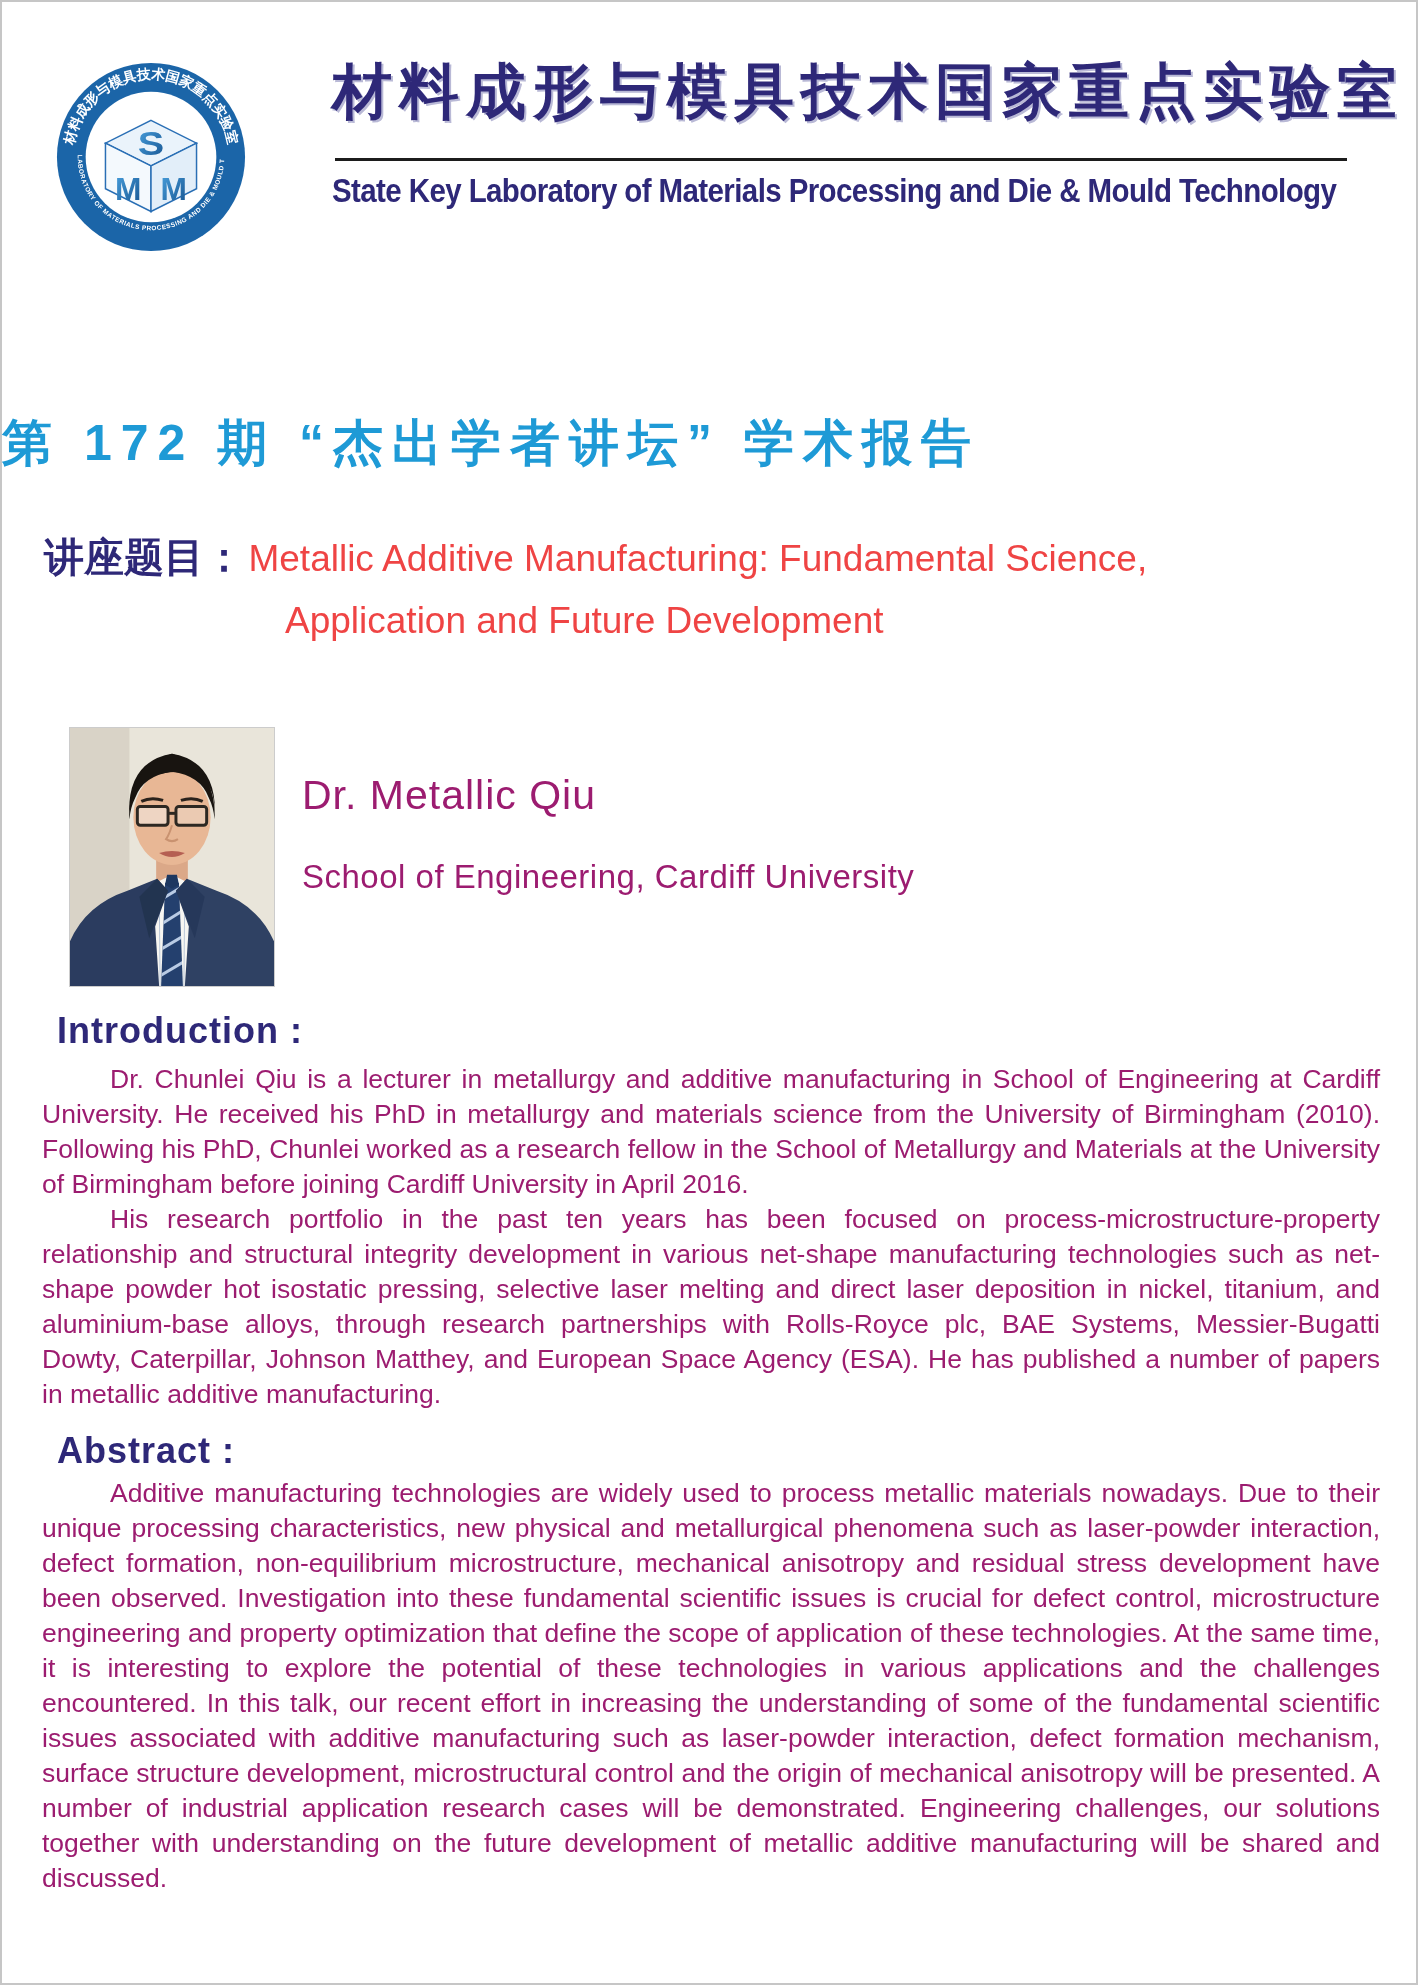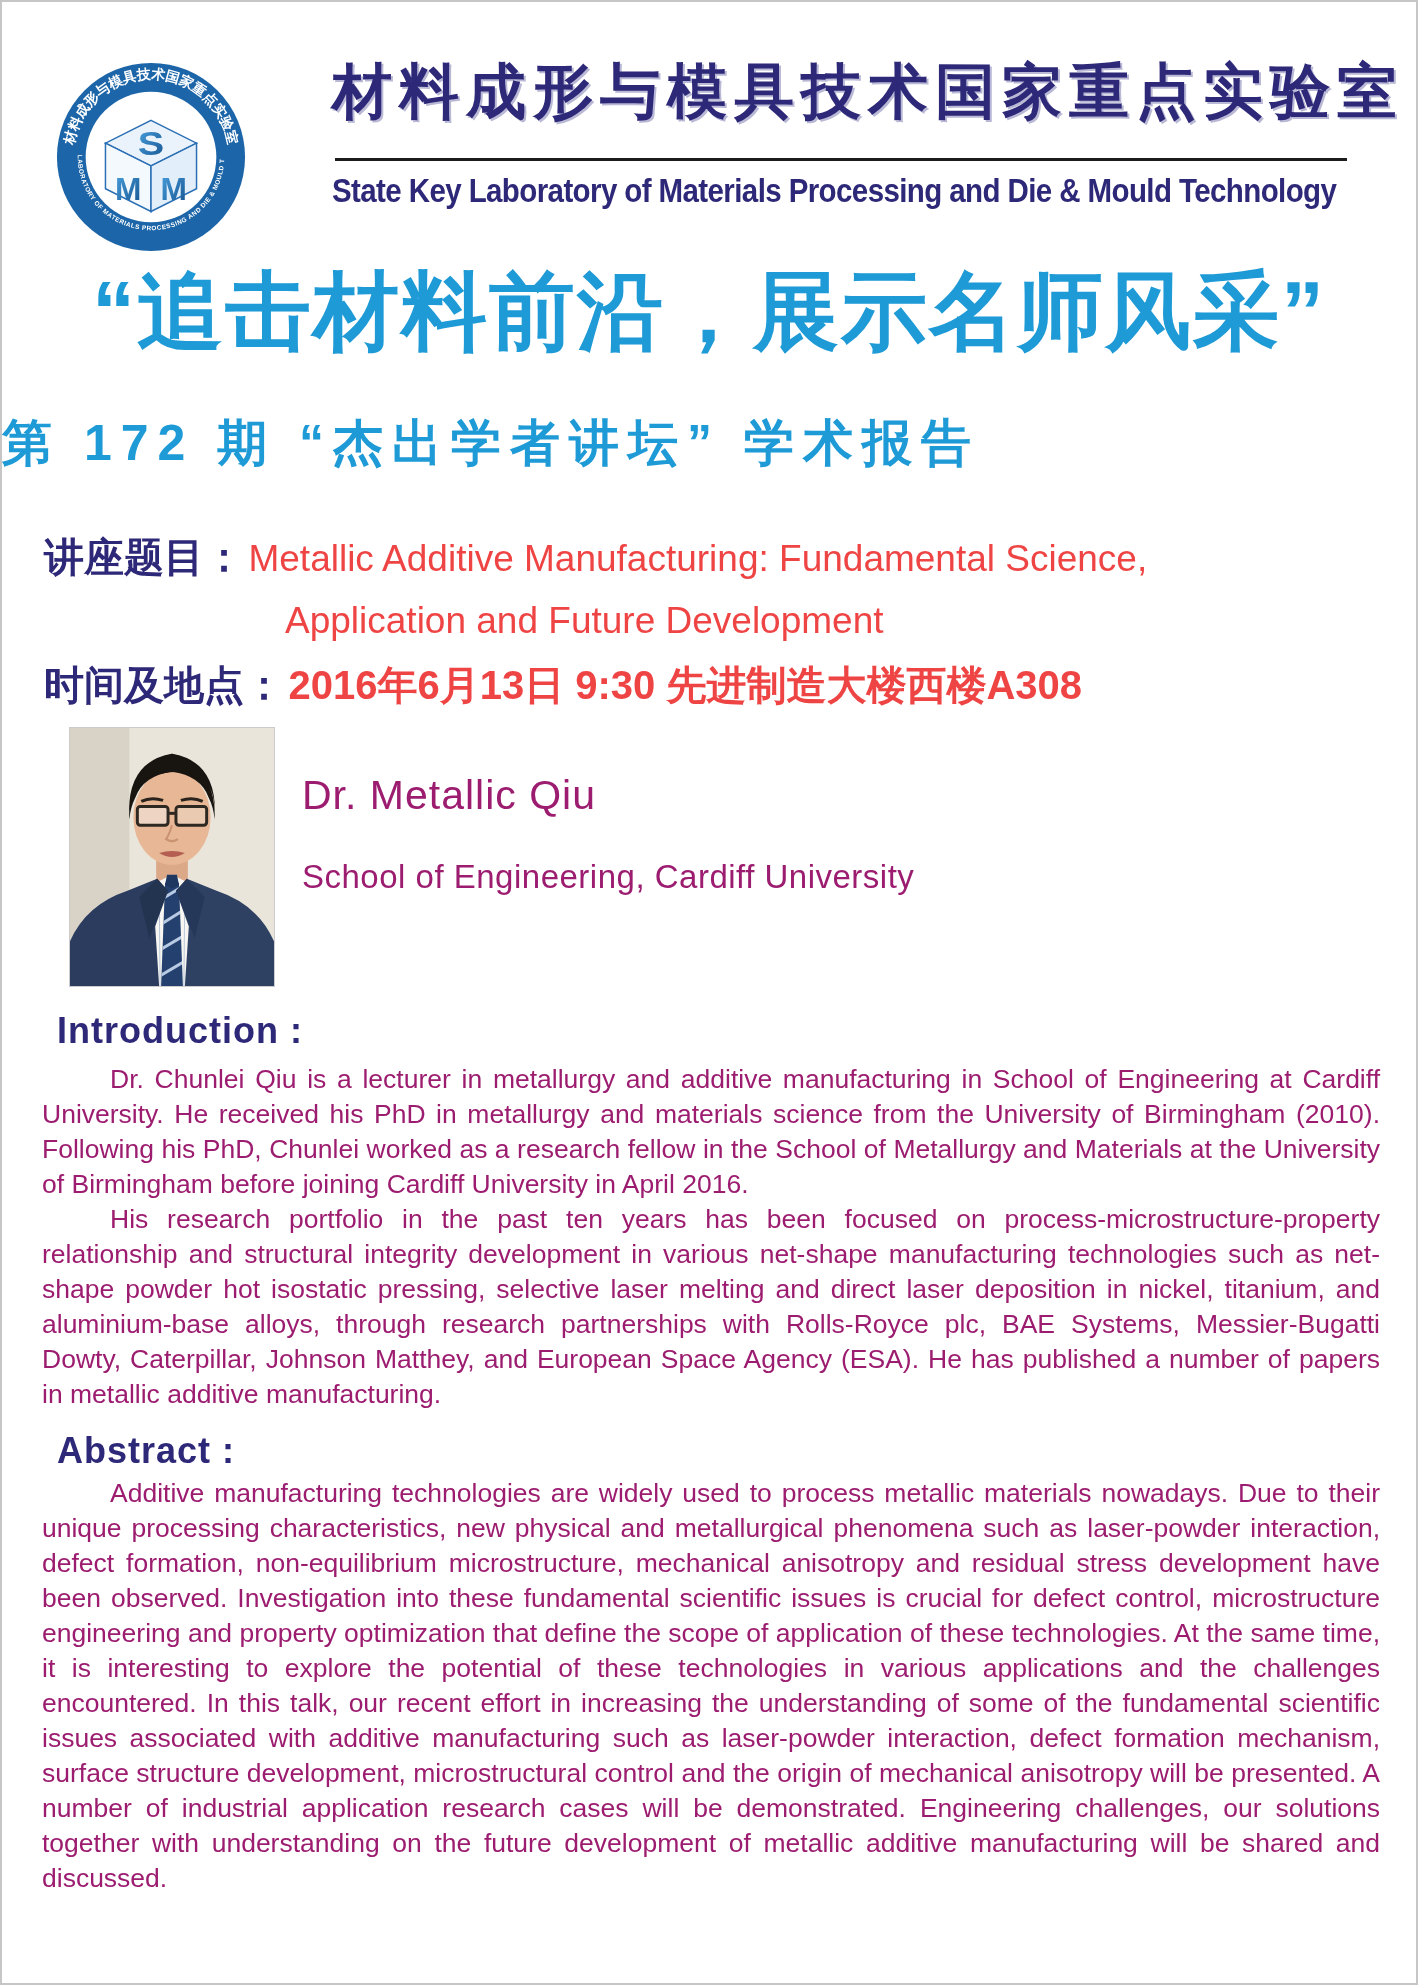--- a/index.html
+++ b/index.html
@@ -106,33 +106,28 @@
       <text x="100" y="97" text-anchor="middle" font-size="40" font-weight="bold" fill="url(#cubeGrad)" transform="scale(1,0.82) translate(0,22)">S</text>
       <text x="77" y="143" text-anchor="middle" font-size="32" font-weight="bold" fill="url(#cubeGrad)">M</text>
       <text x="123" y="143" text-anchor="middle" font-size="32" font-weight="bold" fill="url(#cubeGrad)">M</text>
     </g>
   </svg>
 
   <div class="header-cn">材料成形与模具技术国家重点实验室</div>
   <div class="header-rule"></div>
   <div class="header-en">State Key Laboratory of Materials Processing and Die &amp; Mould Technology</div>
 
-  <div class="main-title">“追击材料前沿，展示名师风采”</div>
   <div class="sub-title">第 172 期 “杰出学者讲坛” 学术报告</div>
 
   <div class="info-row row-topic">
     <span class="info-label">讲座题目：</span>
     <span class="info-value">Metallic Additive Manufacturing: Fundamental Science,</span>
   </div>
   <div class="info-row row-topic2">
     <span class="info-value">Application and Future Development</span>
-  </div>
-  <div class="info-row row-time">
-    <span class="info-label">时间及地点：</span>
-    <span class="info-value">2016年6月13日 9:30 先进制造大楼西楼A308</span>
   </div>
 
   <svg class="photo" viewBox="0 0 206 260" preserveAspectRatio="none">
     <defs>
       <linearGradient id="bgGrad" x1="0" y1="0" x2="1" y2="0">
         <stop offset="0" stop-color="#d6d0c4"></stop>
         <stop offset="0.45" stop-color="#e9e5da"></stop>
         <stop offset="1" stop-color="#efecе4"></stop>
       </linearGradient>
       <clipPath id="tieClip">

